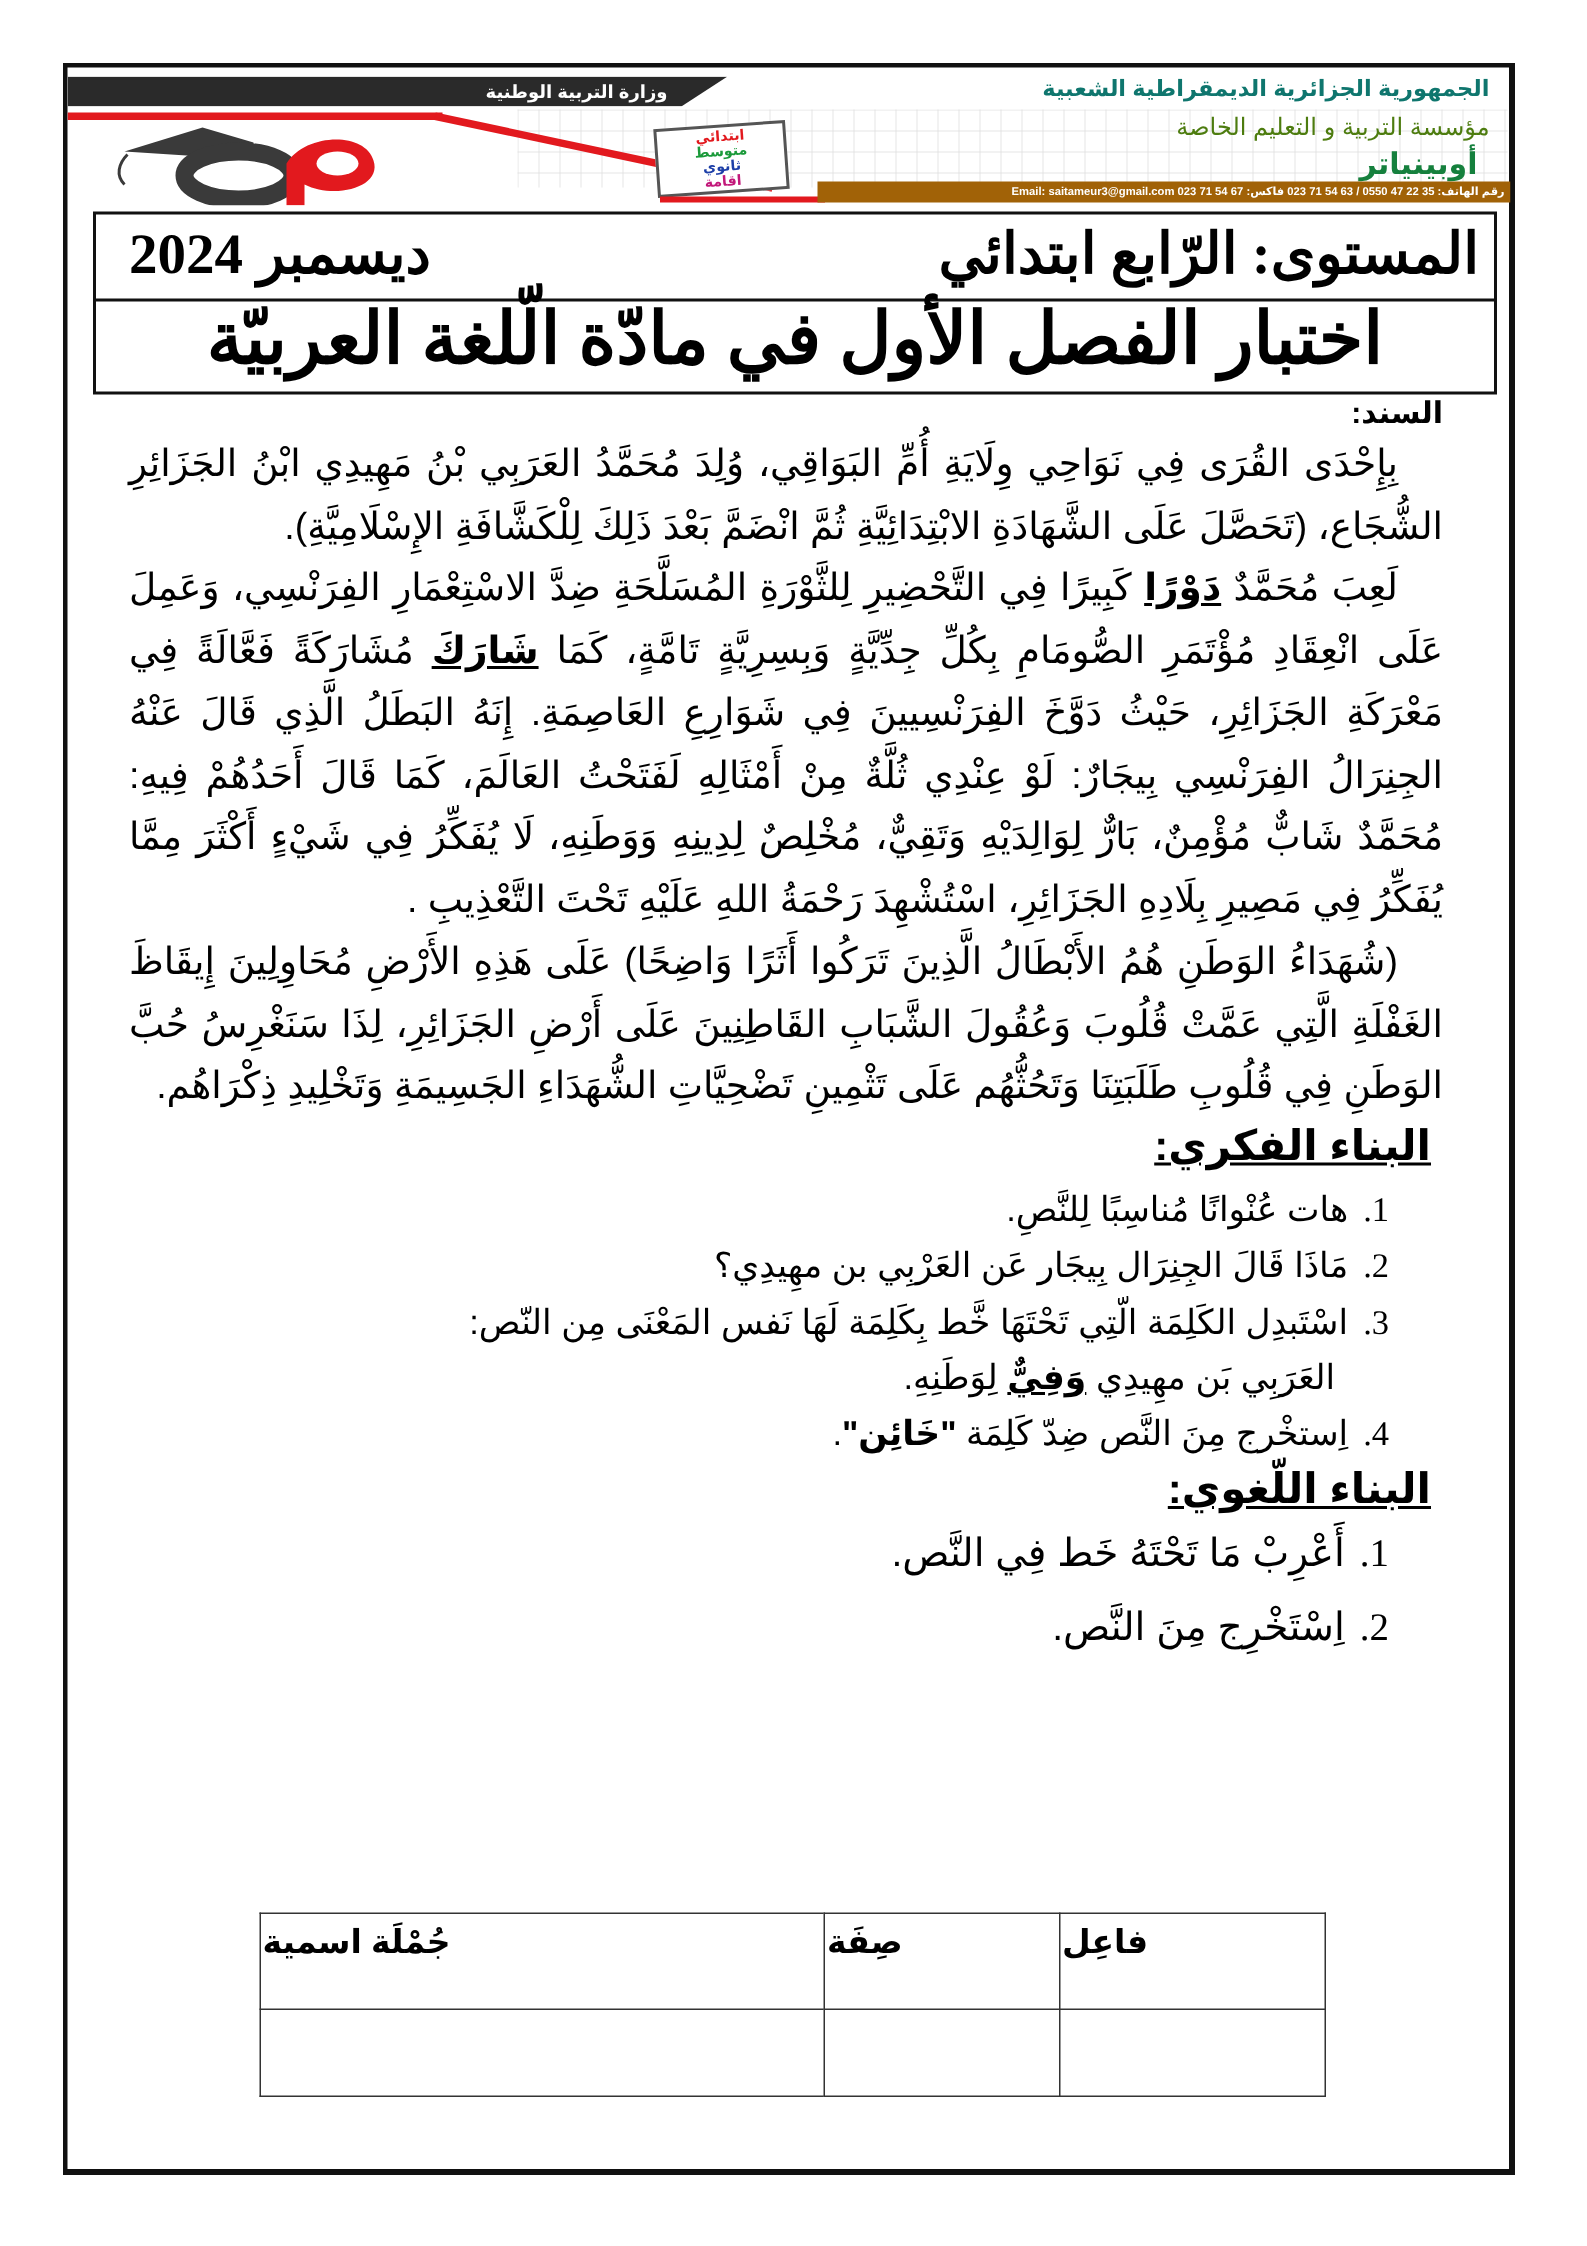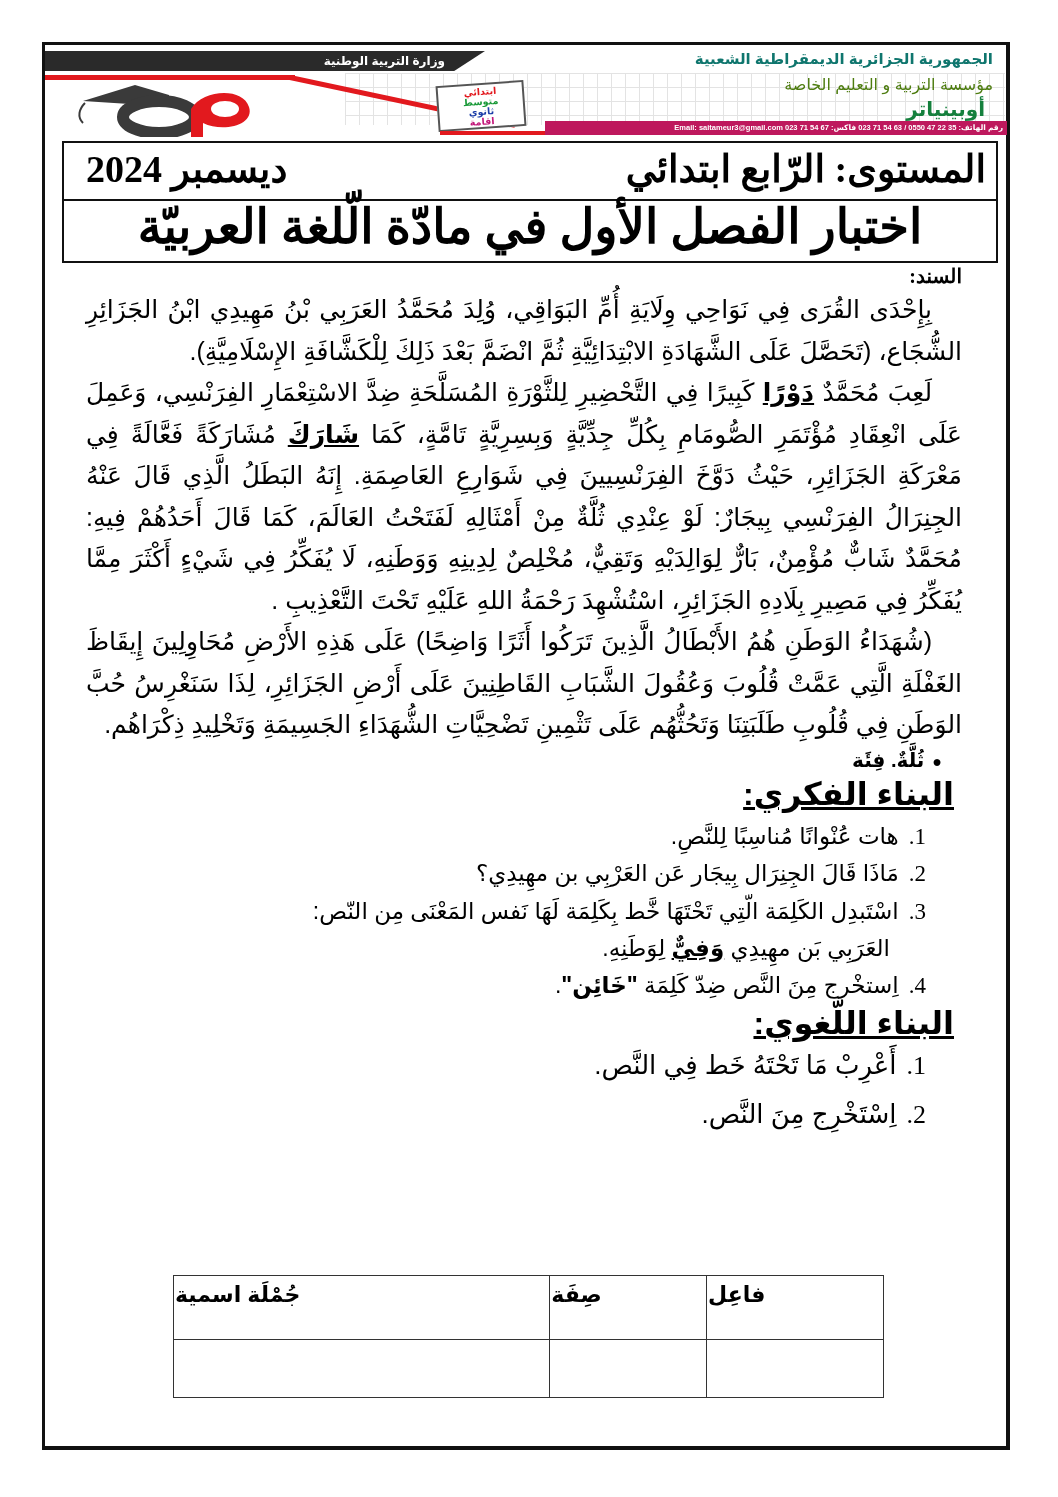--- a/index.html
+++ b/index.html
@@ -15,46 +15,46 @@
       background-size: 14px 14px; opacity: .8; }
   .ministry-bar { position: absolute; left: 0; top: 6px; width: 440px; height: 20px; background: #2a2a2a;
       clip-path: polygon(0 0, 100% 0, 93% 100%, 0 100%); color: #fff; font-size: 12px; font-weight: bold;
       direction: rtl; text-align: right; padding-right: 40px; box-sizing: border-box; line-height: 20px; letter-spacing: 6px; }
   .republic { position: absolute; right: 14px; top: 5px; font-size: 15px; font-weight: bold; direction: rtl; color: #0f766e; letter-spacing: 1px; }
   .inst-name { position: absolute; right: 14px; top: 30px; font-size: 16px; color: #4d7c0f; direction: rtl; letter-spacing: 1px; text-align: center; }
   .brand { position: absolute; right: 22px; top: 52px; font-size: 20px; font-weight: bold; direction: rtl; color: #15803d; }
   .red-line-top { position: absolute; left: 0; top: 30px; width: 250px; height: 5px; background: #e2191e; }
   .red-diag { position: absolute; left: 245px; top: 30px; width: 230px; height: 5px; background: #e2191e;
       transform-origin: left center; transform: rotate(12deg); }
-  .contact-bar { position: absolute; left: 500px; top: 76px; width: 462px; height: 14px; background: #be185d;
+  .contact-bar { position: absolute; left: 500px; top: 76px; width: 462px; height: 14px; background: #a16207;
       color: #fff; font-size: 7.5px; font-weight: bold; line-height: 14px; direction: rtl; text-align: right; padding-right: 4px;
       box-sizing: border-box; white-space: nowrap; overflow: hidden; }
   .red-low { position: absolute; left: 395px; top: 86px; width: 110px; height: 4px; background: #e2191e; }
   .logo { position: absolute; left: 28px; top: 34px; width: 190px; height: 58px; }
   .board { position: absolute; left: 392px; top: 38px; width: 88px; height: 46px; background: #fff; border: 2px solid #555;
       transform: rotate(-4deg); font-size: 9.5px; font-weight: bold; text-align: center; line-height: 10px; direction: rtl; padding-top: 2px; box-sizing: border-box; }
   .board .l1 { color: #e2191e; } .board .l2 { color: #1b9a3a; } .board .l3 { color: #1d3fa8; } .board .l4 { color: #c2187a; }
 
   
   .title-box { position: absolute; left: 62px; top: 141px; width: 936px; height: 122px; border: 2px solid #111; box-sizing: border-box; }
   .title-row1 { position: absolute; left: 0; top: 0; width: 100%; height: 58px; border-bottom: 2px solid #111; box-sizing: border-box; }
   .level { position: absolute; right: 10px; top: 4px; font-family: "Liberation Serif", serif; font-weight: bold; font-size: 38px; direction: rtl; white-space: nowrap; }
   .date { position: absolute; left: 22px; top: 4px; font-family: "Liberation Serif", serif; font-weight: bold; font-size: 38px; direction: rtl; white-space: nowrap; }
   .exam-title { position: absolute; left: 0; top: 58px; width: 100%; height: 60px; text-align: center; font-family: "Liberation Serif", serif;
       font-weight: bold; font-size: 48px; line-height: 52px; direction: rtl; }
 
   
   .content { position: absolute; left: 86px; top: 263px; width: 876px; direction: rtl; }
-  .label { font-weight: bold; font-size: 20px; line-height: 26px; font-family: Liberation Serif, serif; }
+  .label { font-weight: bold; font-size: 20px; line-height: 26px; }
   .passage p { margin: 0; font-size: 25px; line-height: 41.5px; text-align: justify; text-align-last: right; }
   .passage p.indent { text-indent: 30px; }
   .u { text-decoration: underline; font-weight: bold; }
   .bullet { font-size: 20px; font-weight: bold; margin-right: 20px; line-height: 28px; }
   .bullet::before { content: "●"; margin-left: 8px; font-size: 16px; }
-  .section-h { font-size: 32px; font-weight: bold; text-decoration: underline; line-height: 36px; margin-right: 8px; }
+  .section-h { font-size: 28px; font-weight: bold; text-decoration: underline; line-height: 36px; margin-right: 8px; }
   ol.q { margin: 0; padding: 0; list-style: none; }
   ol.q li { font-size: 23px; line-height: 37.5px; margin-right: 36px; }
   ol.q li .n { font-family: "Liberation Serif", serif; margin-left: 10px; }
   .subline { font-size: 23px; line-height: 37px; margin-right: 72px; }
   .q2 li { font-size: 26px !important; line-height: 48px !important; }
 
   
   table.grid-tbl { position: absolute; left: 173px; top: 1275px; width: 711px; border-collapse: collapse; direction: rtl; }
   table.grid-tbl td, table.grid-tbl th { border: 1.5px solid #333; text-align: left; }
   table.grid-tbl th { height: 56px; font-size: 22px; font-weight: bold; vertical-align: top; padding-top: 6px; }
@@ -98,21 +98,20 @@
   <div class="exam-title">اختبار الفصل الأول في مادّة الّلغة العربيّة</div>
 </div>
 
 <div class="content">
   <div class="label">السند:</div>
   <div class="passage">
     <p class="indent">بِإِحْدَى القُرَى فِي نَوَاحِي وِلَايَةِ أُمِّ البَوَاقِي، وُلِدَ مُحَمَّدُ العَرَبِي بْنُ مَهِيدِي ابْنُ الجَزَائِرِ الشُّجَاع، (تَحَصَّلَ عَلَى الشَّهَادَةِ الابْتِدَائِيَّةِ ثُمَّ انْضَمَّ بَعْدَ ذَلِكَ لِلْكَشَّافَةِ الإِسْلَامِيَّةِ).</p>
     <p class="indent"><span>لَعِبَ مُحَمَّدٌ </span><span class="u">دَوْرًا</span><span> كَبِيرًا فِي التَّحْضِيرِ لِلثَّوْرَةِ المُسَلَّحَةِ ضِدَّ الاسْتِعْمَارِ الفِرَنْسِي، وَعَمِلَ عَلَى انْعِقَادِ مُؤْتَمَرِ الصُّومَامِ بِكُلِّ جِدِّيَّةٍ وَبِسِرِيَّةٍ تَامَّةٍ، كَمَا </span><span class="u">شَارَكَ</span><span> مُشَارَكَةً فَعَّالَةً فِي مَعْرَكَةِ الجَزَائِرِ، حَيْثُ دَوَّخَ الفِرَنْسِيينَ فِي شَوَارِعِ العَاصِمَةِ. إِنَهُ البَطَلُ الَّذِي قَالَ عَنْهُ الجِنِرَالُ الفِرَنْسِي بِيجَارٌ: لَوْ عِنْدِي ثُلَّةٌ مِنْ أَمْثَالِهِ لَفَتَحْتُ العَالَمَ، كَمَا قَالَ أَحَدُهُمْ فِيهِ: مُحَمَّدٌ شَابٌّ مُؤْمِنٌ، بَارٌّ لِوَالِدَيْهِ وَتَقِيٌّ، مُخْلِصٌ لِدِينِهِ وَوَطَنِهِ، لَا يُفَكِّرُ فِي شَيْءٍ أَكْثَرَ مِمَّا يُفَكِّرُ فِي مَصِيرِ بِلَادِهِ الجَزَائِرِ، اسْتُشْهِدَ رَحْمَةُ اللهِ عَلَيْهِ تَحْتَ التَّعْذِيبِ .</span></p>
     <p class="indent">(شُهَدَاءُ الوَطَنِ هُمُ الأَبْطَالُ الَّذِينَ تَرَكُوا أَثَرًا وَاضِحًا) عَلَى هَذِهِ الأَرْضِ مُحَاوِلِينَ إِيقَاظَ الغَفْلَةِ الَّتِي عَمَّتْ قُلُوبَ وَعُقُولَ الشَّبَابِ القَاطِنِينَ عَلَى أَرْضِ الجَزَائِرِ، لِذَا سَنَغْرِسُ حُبَّ الوَطَنِ فِي قُلُوبِ طَلَبَتِنَا وَتَحُثُّهُم عَلَى تَثْمِينِ تَضْحِيَّاتِ الشُّهَدَاءِ الجَسِيمَةِ وَتَخْلِيدِ ذِكْرَاهُم.</p>
   </div>
-  <div class="bullet">ثُلَّةٌ. فِئَة</div>
 
   <div class="section-h">البناء الفكري:</div>
   <ol class="q" style="margin-top:6px;">
     <li><span class="n">1.</span><span>هات عُنْوانًا مُناسِبًا لِلنَّصِ.</span></li>
     <li><span class="n">2.</span><span>مَاذَا قَالَ الجِنِرَال بِيجَار عَن العَرْبِي بن مهِيدِي؟</span></li>
     <li><span class="n">3.</span><span>اسْتَبدِل الكَلِمَة الّتِي تَحْتَهَا خَّط بِكَلِمَة لَهَا نَفس المَعْنَى مِن النّص:</span></li>
   </ol>
   <div class="subline"><span>العَرَبِي بَن مهِيدِي </span><span class="u">وَفِيٌّ</span><span> لِوَطَنِهِ.</span></div>
   <ol class="q">
     <li><span class="n">4.</span><span>اِستخْرج مِنَ النَّص ضِدّ كَلِمَة </span><b>"خَائِن"</b><span>.</span></li>

